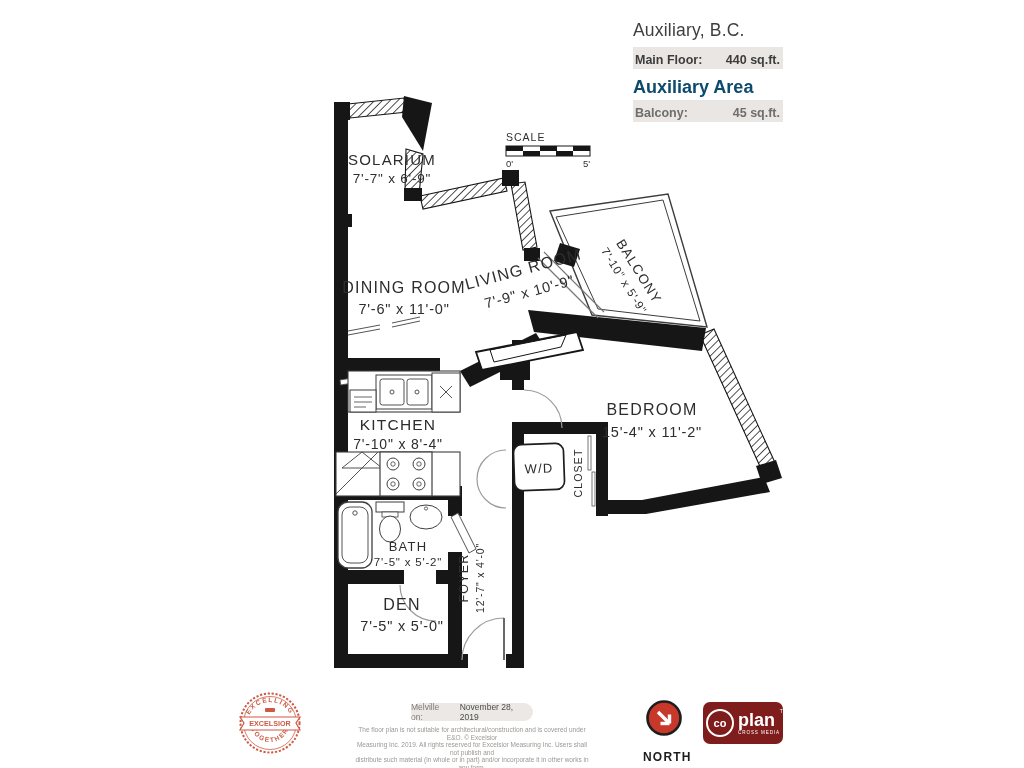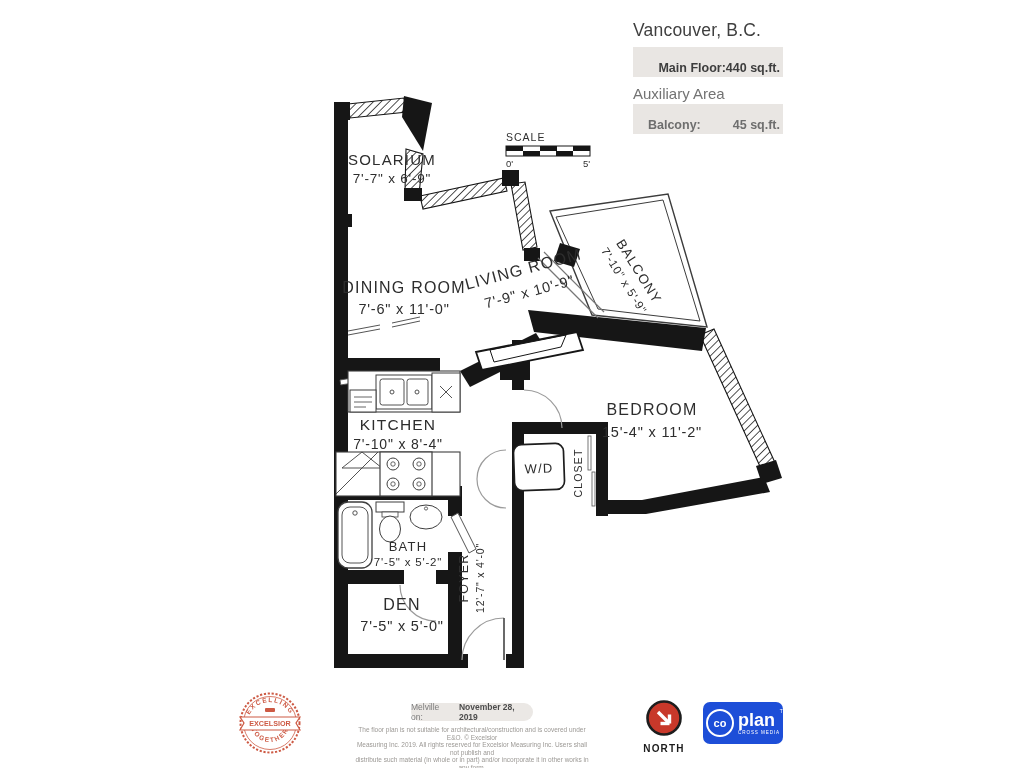--- a/index.html
+++ b/index.html
@@ -1,56 +1,56 @@
 <!DOCTYPE html>
 <html><head>
 <meta charset="utf-8">
 <style>
   html,body{margin:0;padding:0;background:#ffffff;}
   body{font-family:"Liberation Sans", sans-serif;}
   #stage{position:relative;width:1024px;height:768px;background:#ffffff;overflow:hidden;}
   
   .hdr{position:absolute;left:633px;top:20px;width:150px;}
   .hdr .title{font-size:17.5px;line-height:21px;color:#3f3f3f;letter-spacing:.2px;}
-  .hdr .bar{display:flex;justify-content:flex-end;align-items:center;background:#e9e6e3;
-            padding:14px 3px 2px 2px;margin-top:6px;font-size:12.5px;font-weight:bold;color:#3d3d3d;}
+  .hdr .bar{display:flex;justify-content:space-between;align-items:center;background:#e9e6e3;
+            padding:6px 3px 2px 2px;margin-top:6px;font-size:12.5px;font-weight:bold;color:#3d3d3d;}
   .hdr .bar.muted{color:#6e6e6e;gap:32px;}
-  .hdr .aux{font-size:15px;font-weight:normal;color:#737373;margin-top:8px;}
+  .hdr .aux{font-size:18px;font-weight:bold;color:#0c4a6e;margin-top:8px;}
   
   svg text{font-family:"Liberation Sans", sans-serif;}
   .roomname{fill:#2d2d2d;letter-spacing:1.2px;}
   .roomdims{fill:#2d2d2d;letter-spacing:.8px;}
   
   .pill{position:absolute;left:411px;top:703px;width:122px;height:18px;background:#ebe8e5;
         border-radius:9px;display:flex;align-items:center;justify-content:center;gap:7px;
         font-size:8.5px;color:#5a5a5a;}
   .pill .lbl{color:#7b7b7b;}
-  .pill .date{color:#4c4c4c;font-weight:bold;}
+  .pill .date{color:#4c4c4c;}
   .disc{position:absolute;left:352px;top:726px;width:240px;text-align:center;
         font-size:6.5px;line-height:7.6px;color:#9b9894;}
   .badge{position:absolute;left:238px;top:691px;width:64px;height:64px;}
   .north{position:absolute;left:643px;top:698px;width:42px;text-align:center;}
-  .north .nlbl{font-size:10px;font-weight:bold;color:#1c1c1c;letter-spacing:1.2px;margin-top:1px;}
-  .cotala{position:absolute;left:703px;top:702px;width:80px;height:42px;background:#1d4ed8;
+  .north .nlbl{font-size:12px;font-weight:bold;color:#1c1c1c;letter-spacing:1.2px;margin-top:8px;}
+  .cotala{position:absolute;left:703px;top:702px;width:80px;height:42px;background:#7f1d1d;
           border-radius:7px;display:flex;align-items:center;justify-content:center;gap:4px;}
   .cotala .ring{width:24px;height:24px;border:2px solid #ffffff;border-radius:50%;
                 display:flex;align-items:center;justify-content:center;
                 font-size:11px;font-weight:bold;color:#ffffff;}
   .cotala .word{position:relative;color:#ffffff;}
   .cotala .tala{font-size:18px;font-weight:bold;line-height:18px;}
   .cotala .tm{position:absolute;right:-7px;top:-3px;font-size:5px;}
   .cotala .tag{font-size:4.6px;letter-spacing:.9px;text-align:right;margin-top:1px;}
 </style>
 </head>
 <body>
 
 <div id="stage">
 
   <div class="hdr">
-    <div class="title">Vancouver, B.C.</div>
+    <div class="title">Auxiliary, B.C.</div>
     <div class="bar">
       <span>Main Floor:</span>
       <span>440 sq.ft.</span>
     </div>
     <div class="aux">Auxiliary Area</div>
     <div class="bar muted" style="margin-top:2px;">
       <span>Balcony:</span>
       <span>45 sq.ft.</span>
     </div>
   </div>

